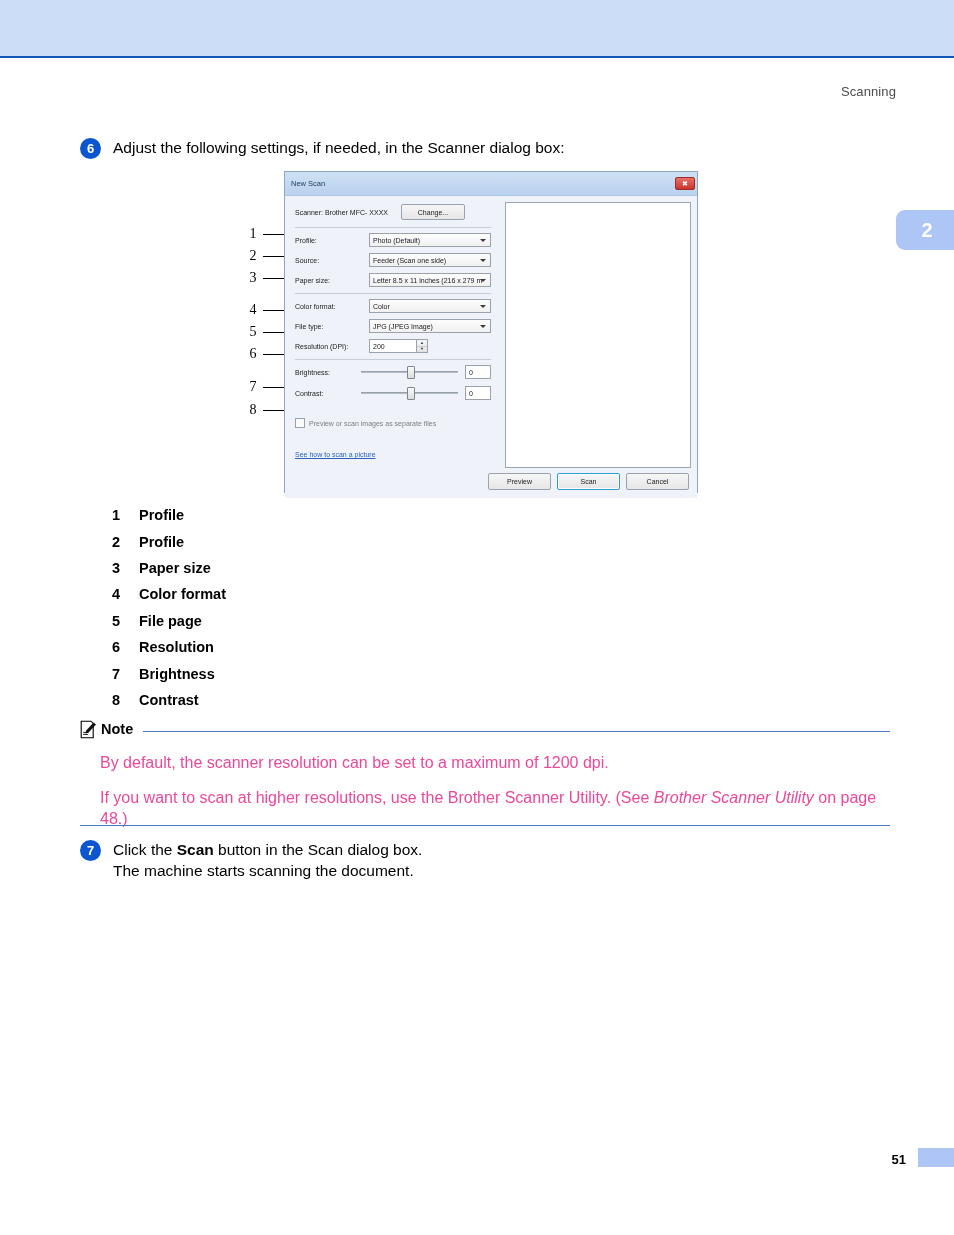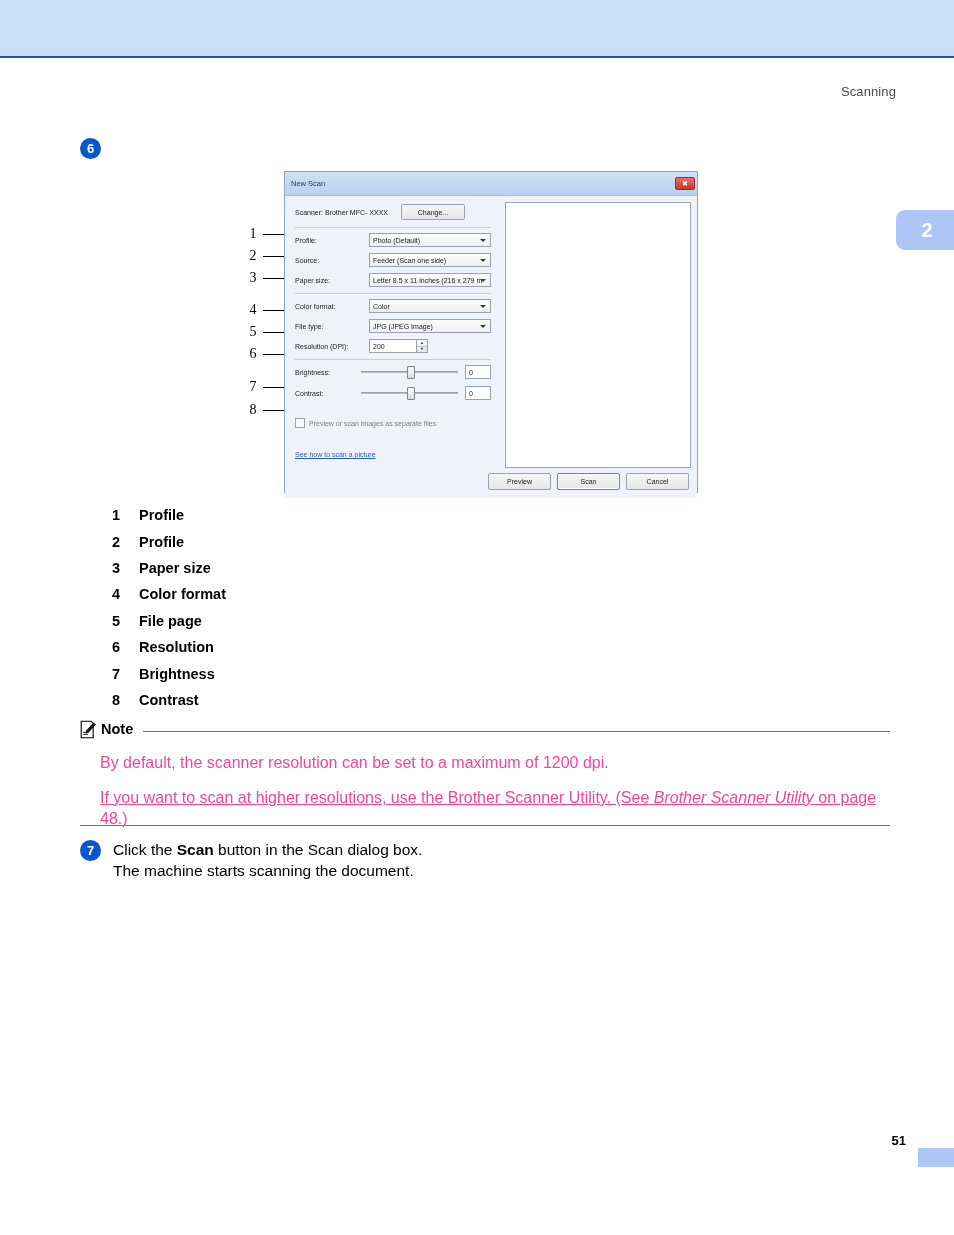--- a/index.html
+++ b/index.html
@@ -52,21 +52,21 @@
     align-items: center;
     justify-content: center;
     padding-left: 4px;
     box-sizing: border-box;
   }
 
   
   .page-num {
     position: absolute;
     right: 48px;
-    bottom: 87px;
+    bottom: 68px;
     font-size: 13px;
     font-weight: bold;
     color: #000;
   }
   .page-num-bar {
     position: absolute;
     right: 0;
     bottom: 68px;
     width: 36px;
     height: 19px;
@@ -153,21 +153,21 @@
     margin-top: 4px;
   }
   .note-body {
     margin-left: 20px;
     margin-top: 12px;
     font-size: 16px;
     color: #ec4899;
     line-height: 21px;
   }
   .note-body p { margin: 0 0 14px 0; }
-  .note-body p:last-child { margin-bottom: 0; text-decoration: underline; }
+  .note-body p:last-child { margin-bottom: 0; }
   .note-body i { font-style: italic; }
   .note-bottom-rule {
     position: absolute;
     left: 80px;
     top: 825px;
     width: 810px;
     height: 1px;
     background: #4a78c4;
   }
 
@@ -487,20 +487,21 @@
 <body>
 
 <div class="top-banner"></div>
 
 <div class="running-header">Scanning</div>
 
 <div class="chapter-tab">2</div>
 
 <div class="step" id="step6">
   <div class="step-bullet">6</div>
+  <div class="step-text">Adjust the following settings, if needed, in the Scanner dialog box:</div>
 </div>
 
 <div class="dlg-wrap">
 
   <div class="callout" style="top:58px;">
     <span class="callout-num">1</span>
     <span class="callout-line"></span>
   </div>
   <div class="callout" style="top:80px;">
     <span class="callout-num">2</span>

